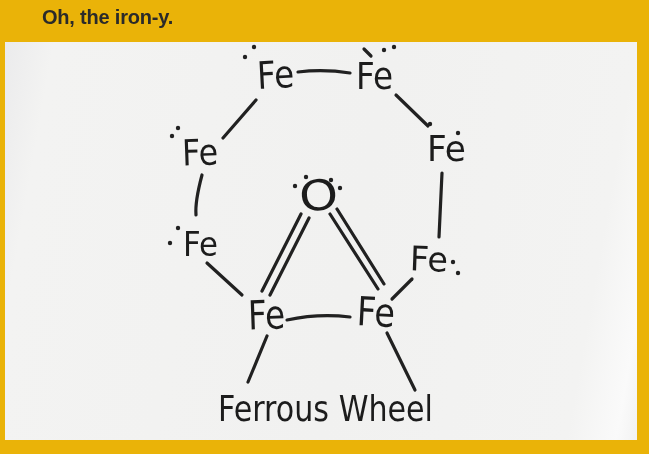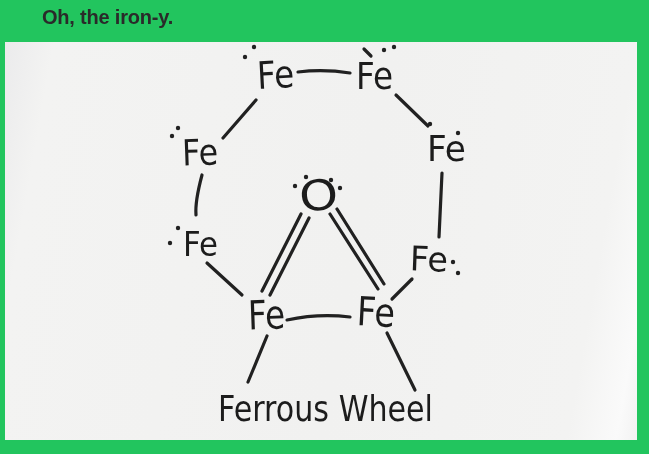--- a/index.html
+++ b/index.html
@@ -1,20 +1,20 @@
 <!DOCTYPE html>
 <html><head>
 <meta charset="utf-8">
 <style>
   html, body { margin: 0; padding: 0; background: #ffffff; }
   .stage {
     position: relative;
     width: 649px;
     height: 454px;
-    background: #22c55e;
+    background: #eab308;
     overflow: hidden;
     font-family: "Liberation Sans", sans-serif;
   }
   .caption {
     position: absolute;
     left: 42px;
     top: 6px;
     font-size: 20px;
     font-weight: 700;
     letter-spacing: -0.2px;

